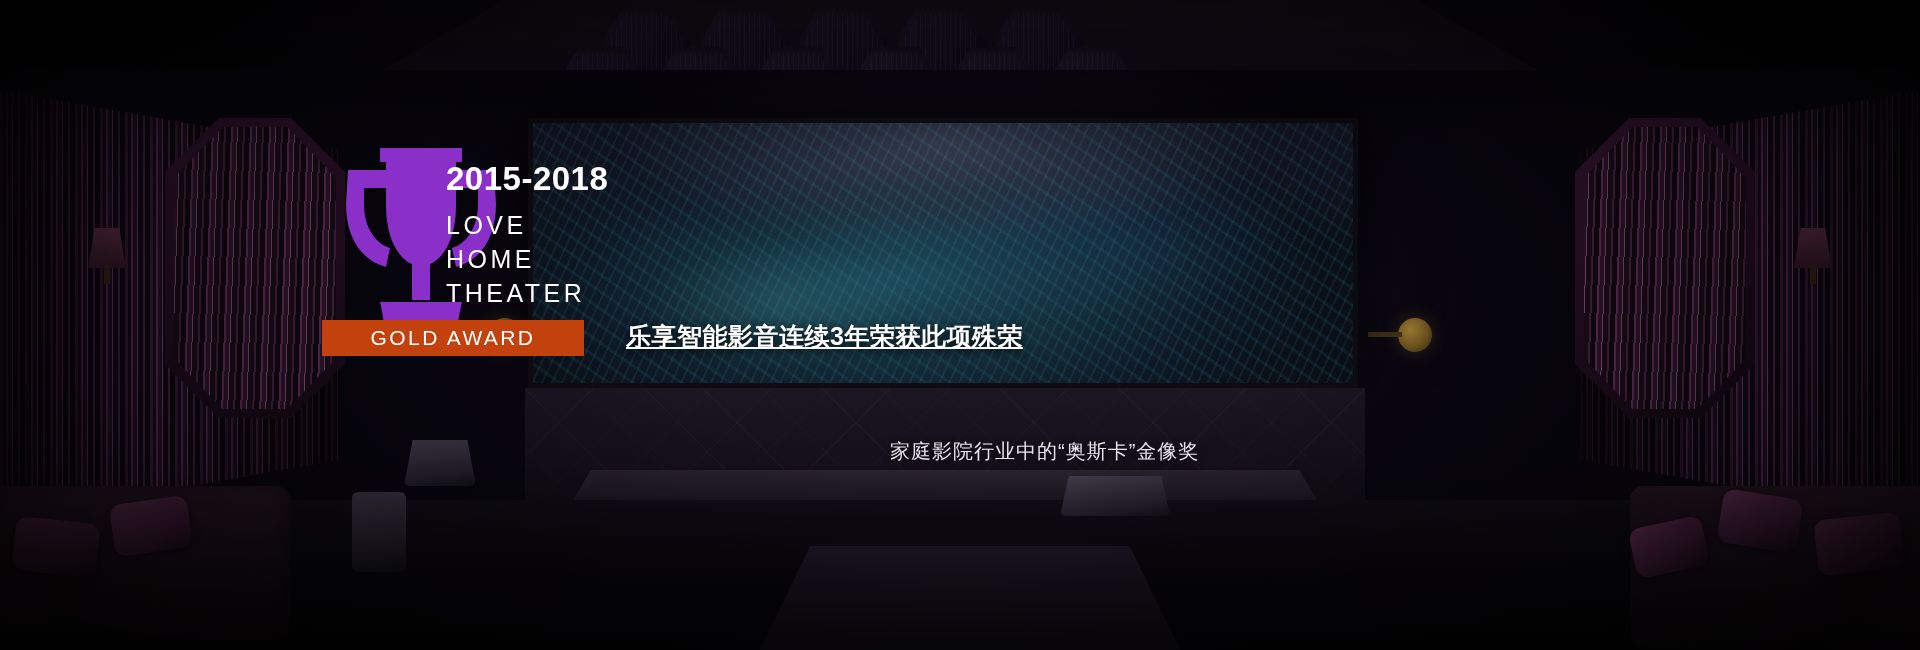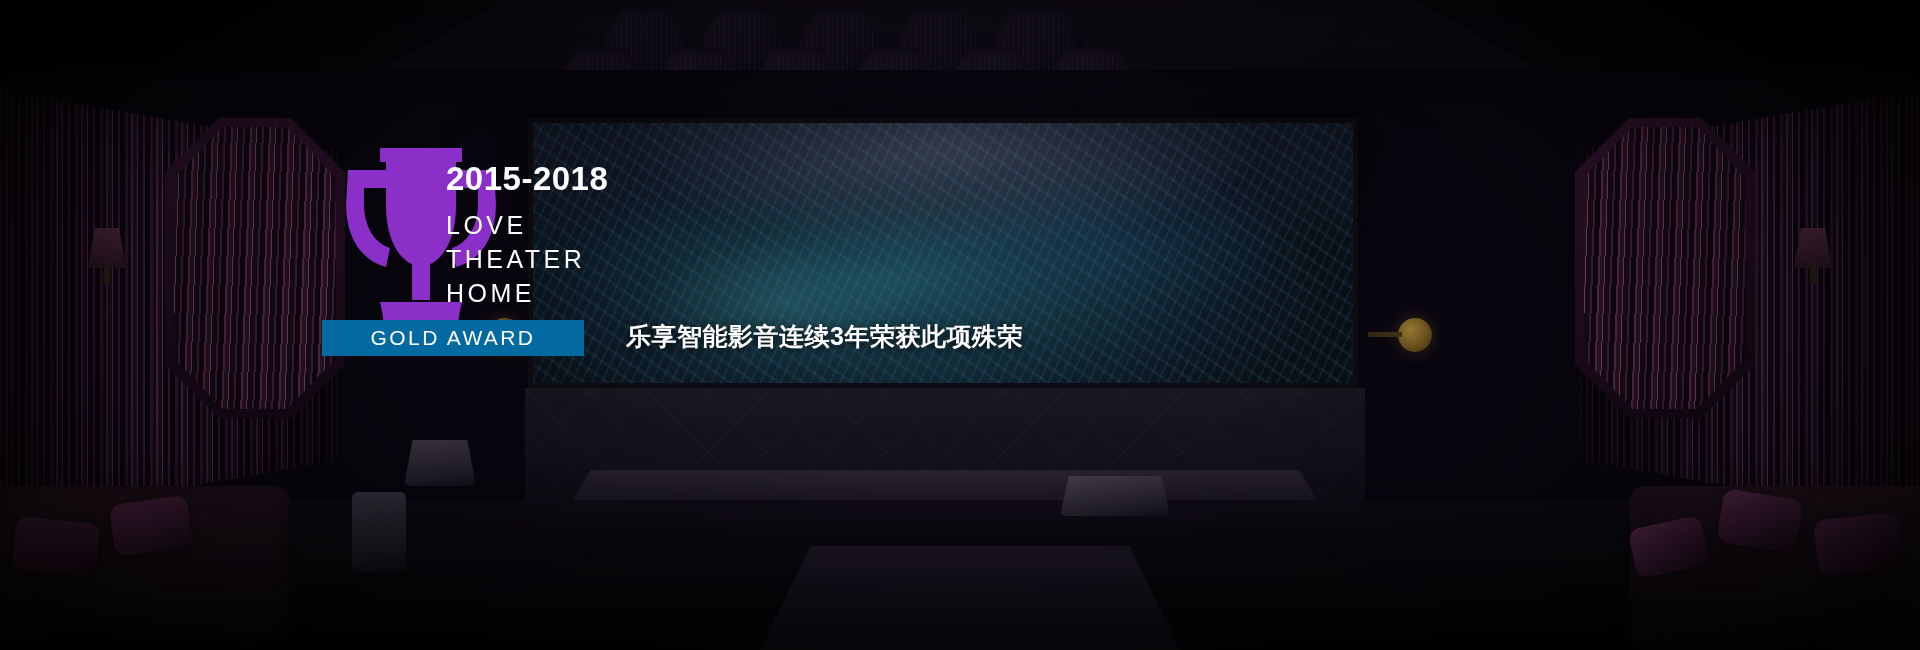--- a/index.html
+++ b/index.html
@@ -248,21 +248,21 @@
   }
   .award-lines{ margin-top:13px; }
   .award-lines div{
     font-size:25px; font-weight:300; letter-spacing:3.5px;
     line-height:1.36; white-space:nowrap;
   }
 
   
   .gold-badge{
     position:absolute; left:322px; top:320px; width:262px; height:36px;
-    background:#0369a1;
+    background:#c2410c;
     display:flex; align-items:center; justify-content:center;
   }
   .gold-badge span{
     color:#ffffff; font-size:21px; font-weight:400; letter-spacing:2.4px;
   }
 
   
   .headline{
     position:absolute; left:626px; top:155px;
     font-family:"Liberation Serif", serif;
@@ -286,20 +286,21 @@
     color:#ffffff; font-size:28px; font-weight:500; letter-spacing:.6px;
     white-space:nowrap;
   }
 
   
   .subline{
     position:absolute; left:626px; top:320px;
     color:#ffffff; font-size:25px; font-weight:bold; letter-spacing:.5px;
     white-space:nowrap;
     text-shadow:0 2px 8px rgba(0,0,0,.9);
+    text-decoration:underline;
   }
 
   
   .tagline{
     position:absolute; left:890px; top:438px;
     color:#e8e4ee; font-size:20px; font-weight:400; letter-spacing:1px;
     white-space:nowrap;
     text-shadow:0 2px 8px rgba(0,0,0,.95);
   }
 </style>
@@ -412,28 +413,29 @@
           <rect x="94" y="112" width="18" height="46"></rect>
           <path d="M62 160 h82 c0 0 -4 16 -4 26 h-74 c0 -10 -4 -26 -4 -26 z"></path>
         </g>
       </svg>
     </div>
 
     <div class="award-block">
       <div class="award-years">2015-2018</div>
       <div class="award-lines">
         <div>LOVE</div>
+        <div>HOME</div>
         <div>THEATER</div>
-        <div>HOME</div>
       </div>
     </div>
 
     <div class="gold-badge">
       <span>GOLD AWARD</span>
     </div>
 
 
 
     <div class="subline">乐享智能影音连续3年荣获此项殊荣</div>
 
+    <div class="tagline">家庭影院行业中的“奥斯卡”金像奖</div>
 
   </div>
 </div>
 
 </body></html>

